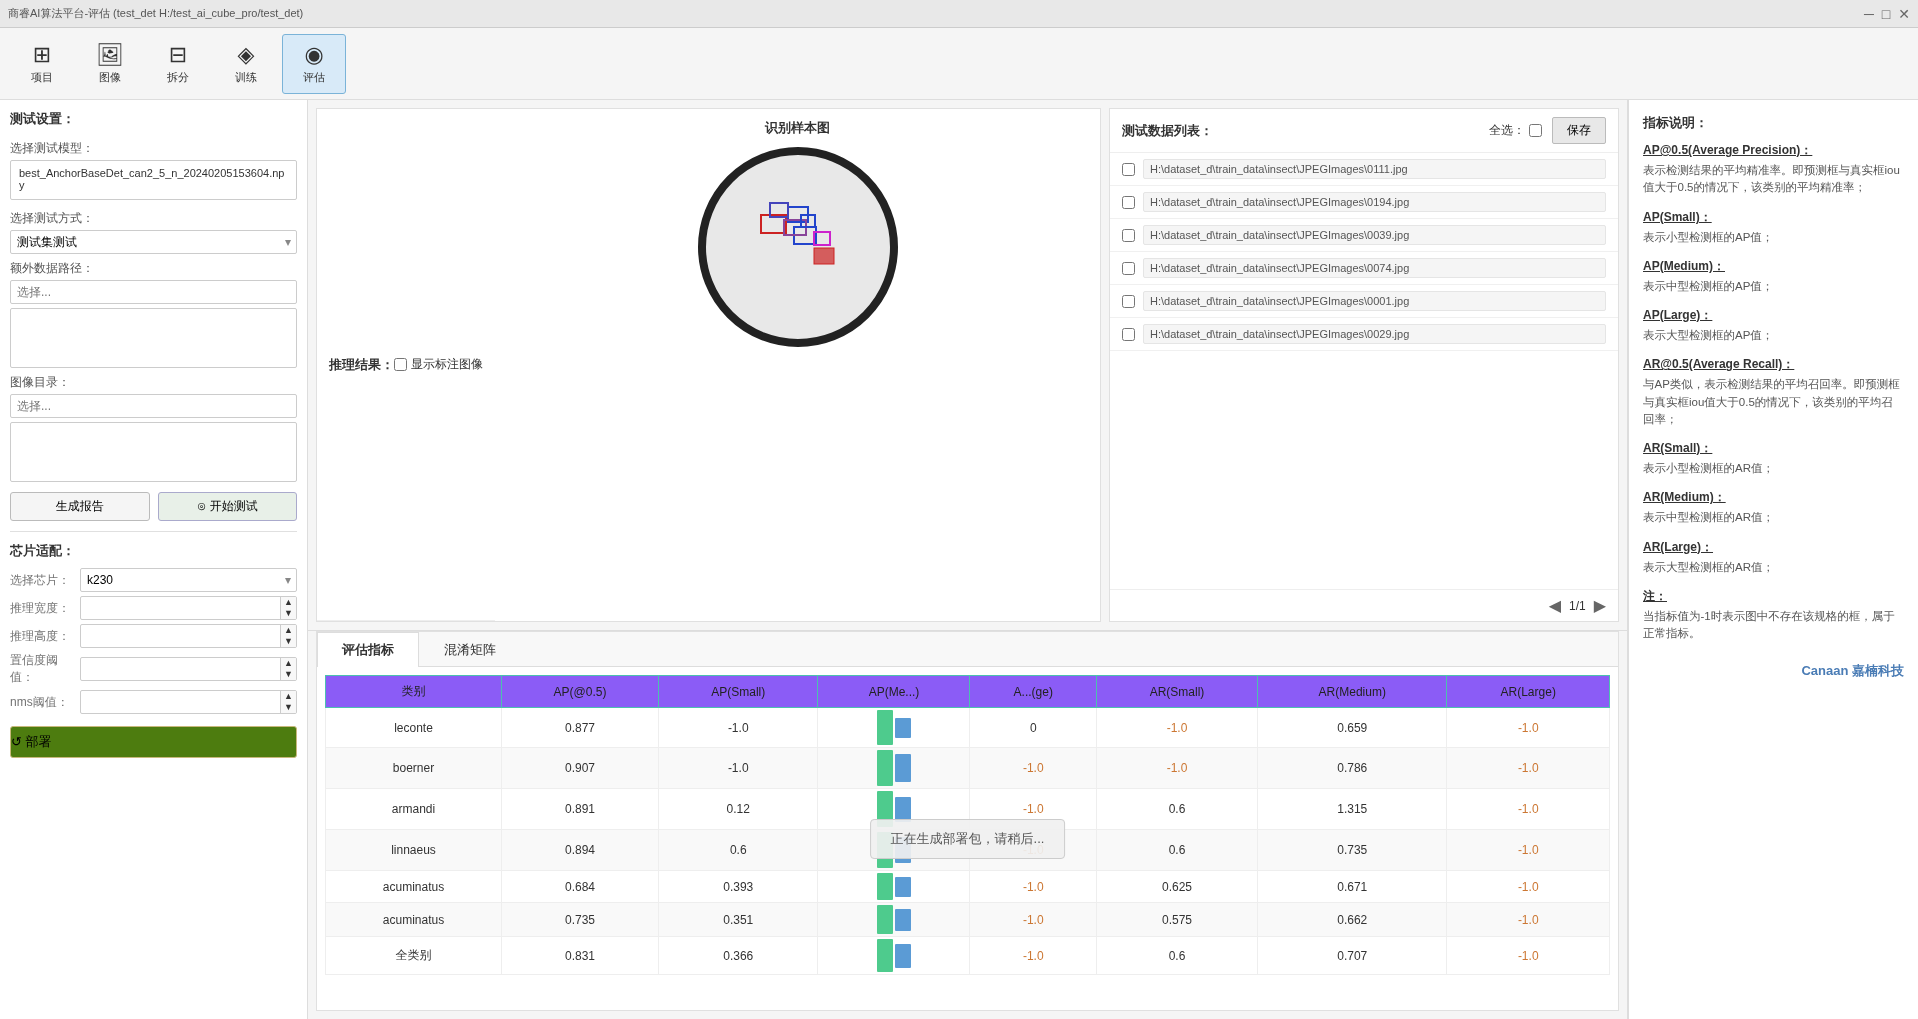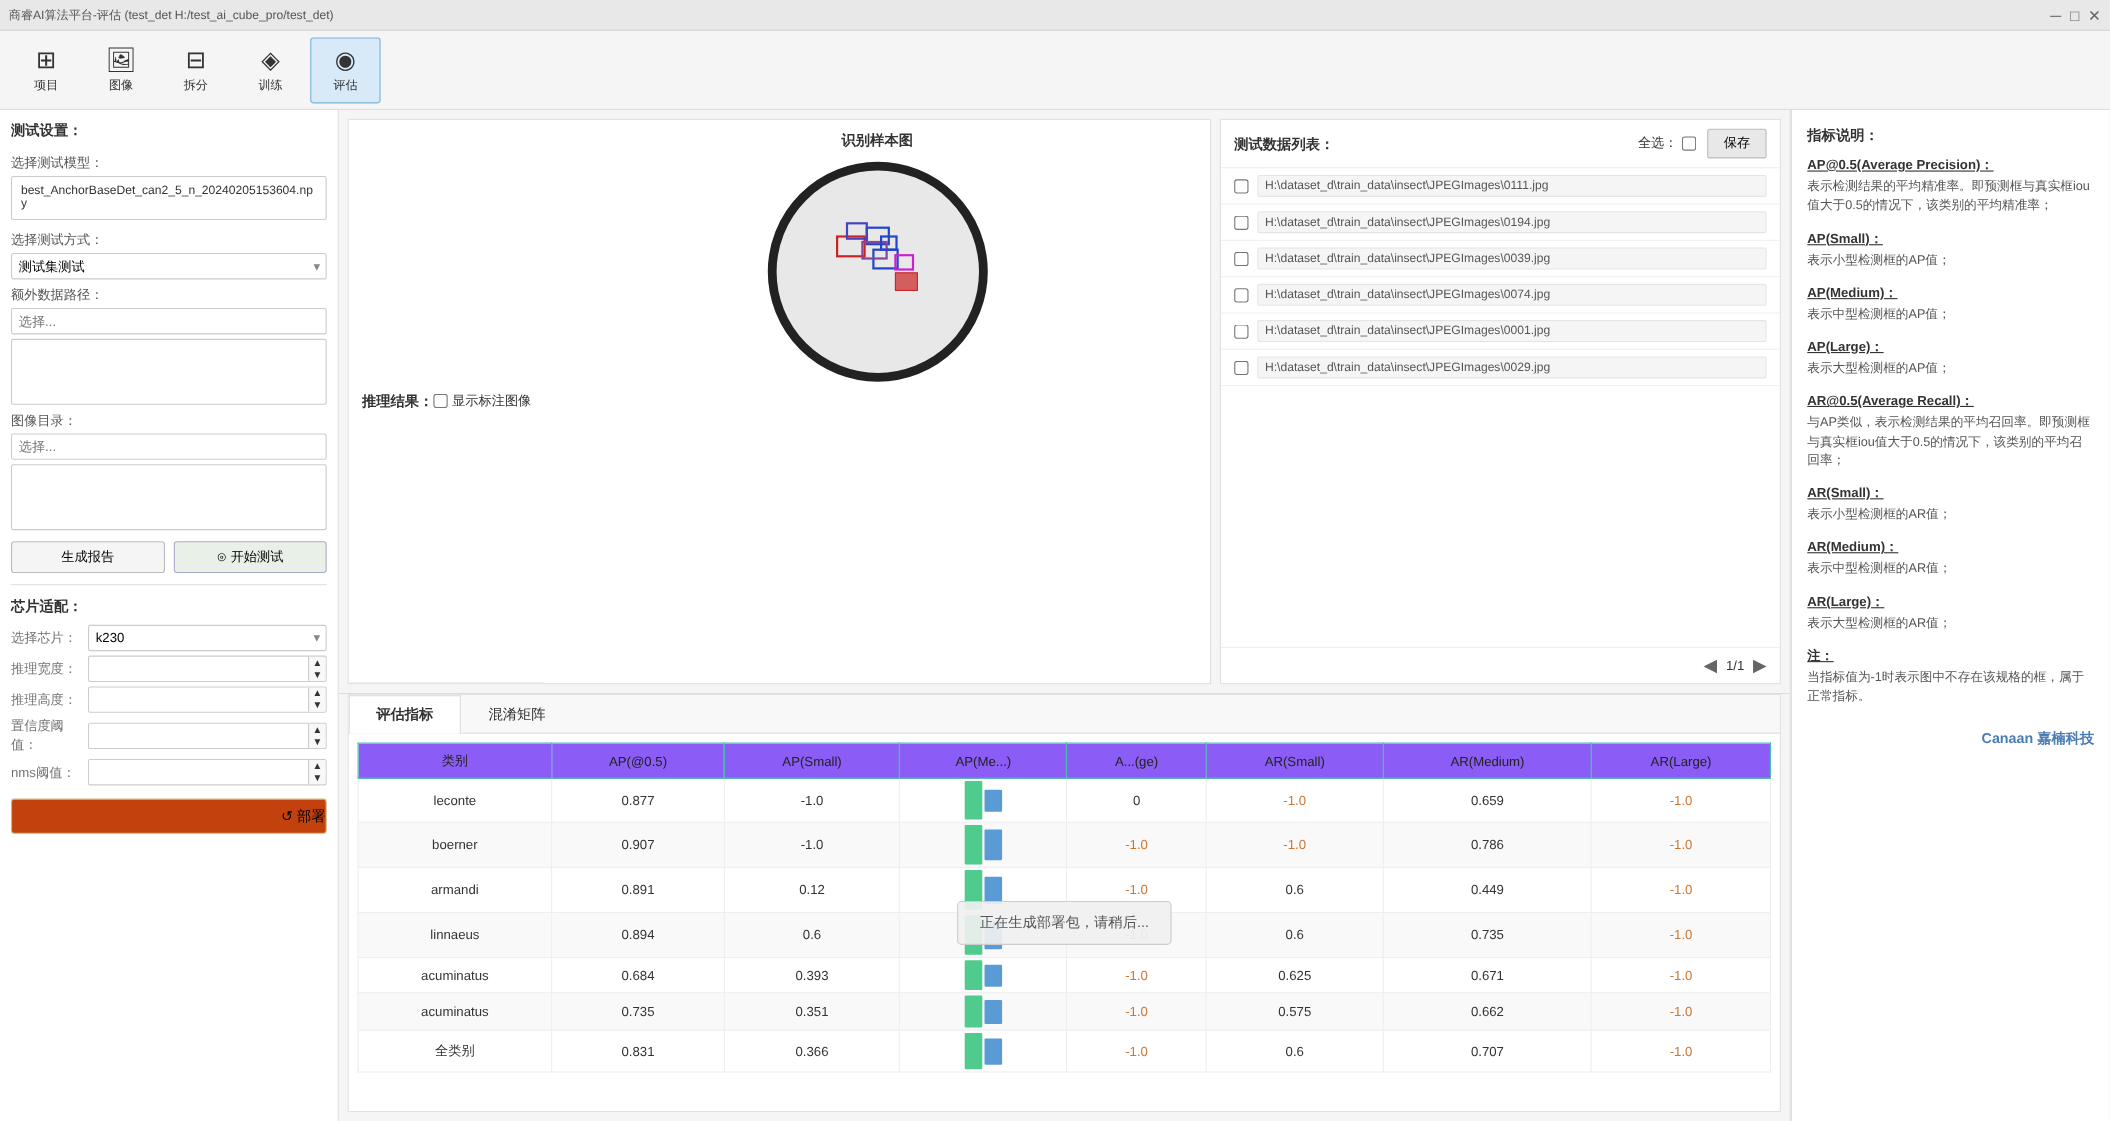--- a/index.html
+++ b/index.html
@@ -34,21 +34,21 @@
     .btn-row { display: flex; gap: 8px; margin-top: 10px; }
     .btn-row .action-btn { flex: 1; }
     .divider { border: none; border-top: 1px solid #e0e0e0; margin: 10px 0; }
     .chip-section-title { font-weight: bold; font-size: 13px; margin-bottom: 8px; }
     .param-row { display: flex; align-items: center; margin-bottom: 4px; }
     .param-label { width: 70px; font-size: 12px; color: #737373; }
     .param-input-wrap { flex: 1; display: flex; align-items: center; border: 1px solid #ccc; border-radius: 2px; overflow: hidden; }
     .param-input { flex: 1; border: none; padding: 3px 6px; font-size: 12px; text-align: center; outline: none; }
     .param-stepper { display: flex; flex-direction: column; }
     .param-stepper span { display: block; width: 16px; height: 11px; text-align: center; cursor: pointer; border-left: 1px solid #ccc; font-size: 9px; line-height: 11px; background: #f8f8f8; }
-    .deploy-btn { width: 100%; background: #c2410c; border: 1px solid #c8b87c; padding: 6px 0; font-size: 13px; cursor: pointer; border-radius: 3px; text-align: right; margin-top: 8px; }
+    .deploy-btn { width: 100%; background: #4d7c0f; border: 1px solid #c8b87c; padding: 6px 0; font-size: 13px; cursor: pointer; border-radius: 3px; text-align: left; margin-top: 8px; }
     .model-name-box { background: #fff; border: 1px solid #ccc; padding: 6px 8px; font-size: 11px; border-radius: 2px; word-break: break-all; min-height: 40px; margin-bottom: 4px; }
 
     
     #center-panel { flex: 1; display: flex; flex-direction: column; background: #f5f5f5; border-right: 1px solid #ddd; overflow: hidden; }
 
     
     #inference-area { display: flex; flex: 1; border-bottom: 1px solid #ddd; overflow: hidden; }
     #inference-left { flex: 1; background: #fff; margin: 8px 4px 8px 8px; border: 1px solid #e0e0e0; display: flex; flex-direction: row; }
     #inference-header { display: flex; align-items: center; padding: 8px 12px; border-bottom: 1px solid #eee; }
     #inference-header-title { font-weight: bold; font-size: 13px; }
@@ -345,21 +345,21 @@
                 <td>0.891</td>
                 <td>0.12</td>
                 <td style="padding: 2px 8px;">
                   <div class="bar-wrap">
                     <span class="bar bar-green" style="height: 36px; vertical-align: bottom;"></span>
                     <span class="bar bar-blue" style="height: 25px; vertical-align: bottom;"></span>
                   </div>
                 </td>
                 <td style="color: rgb(204, 119, 51);">-1.0</td>
                 <td>0.6</td>
-                <td>0.449</td>
+                <td>1.315</td>
                 <td style="color: rgb(204, 119, 51);">-1.0</td>
               </tr>
               <tr>
                 <td>linnaeus</td>
                 <td>0.894</td>
                 <td>0.6</td>
                 <td style="padding: 2px 8px;">
                   <div class="bar-wrap">
                     <span class="bar bar-green" style="height: 36px; vertical-align: bottom;"></span>
                     <span class="bar bar-blue" style="height: 26px; vertical-align: bottom;"></span>

